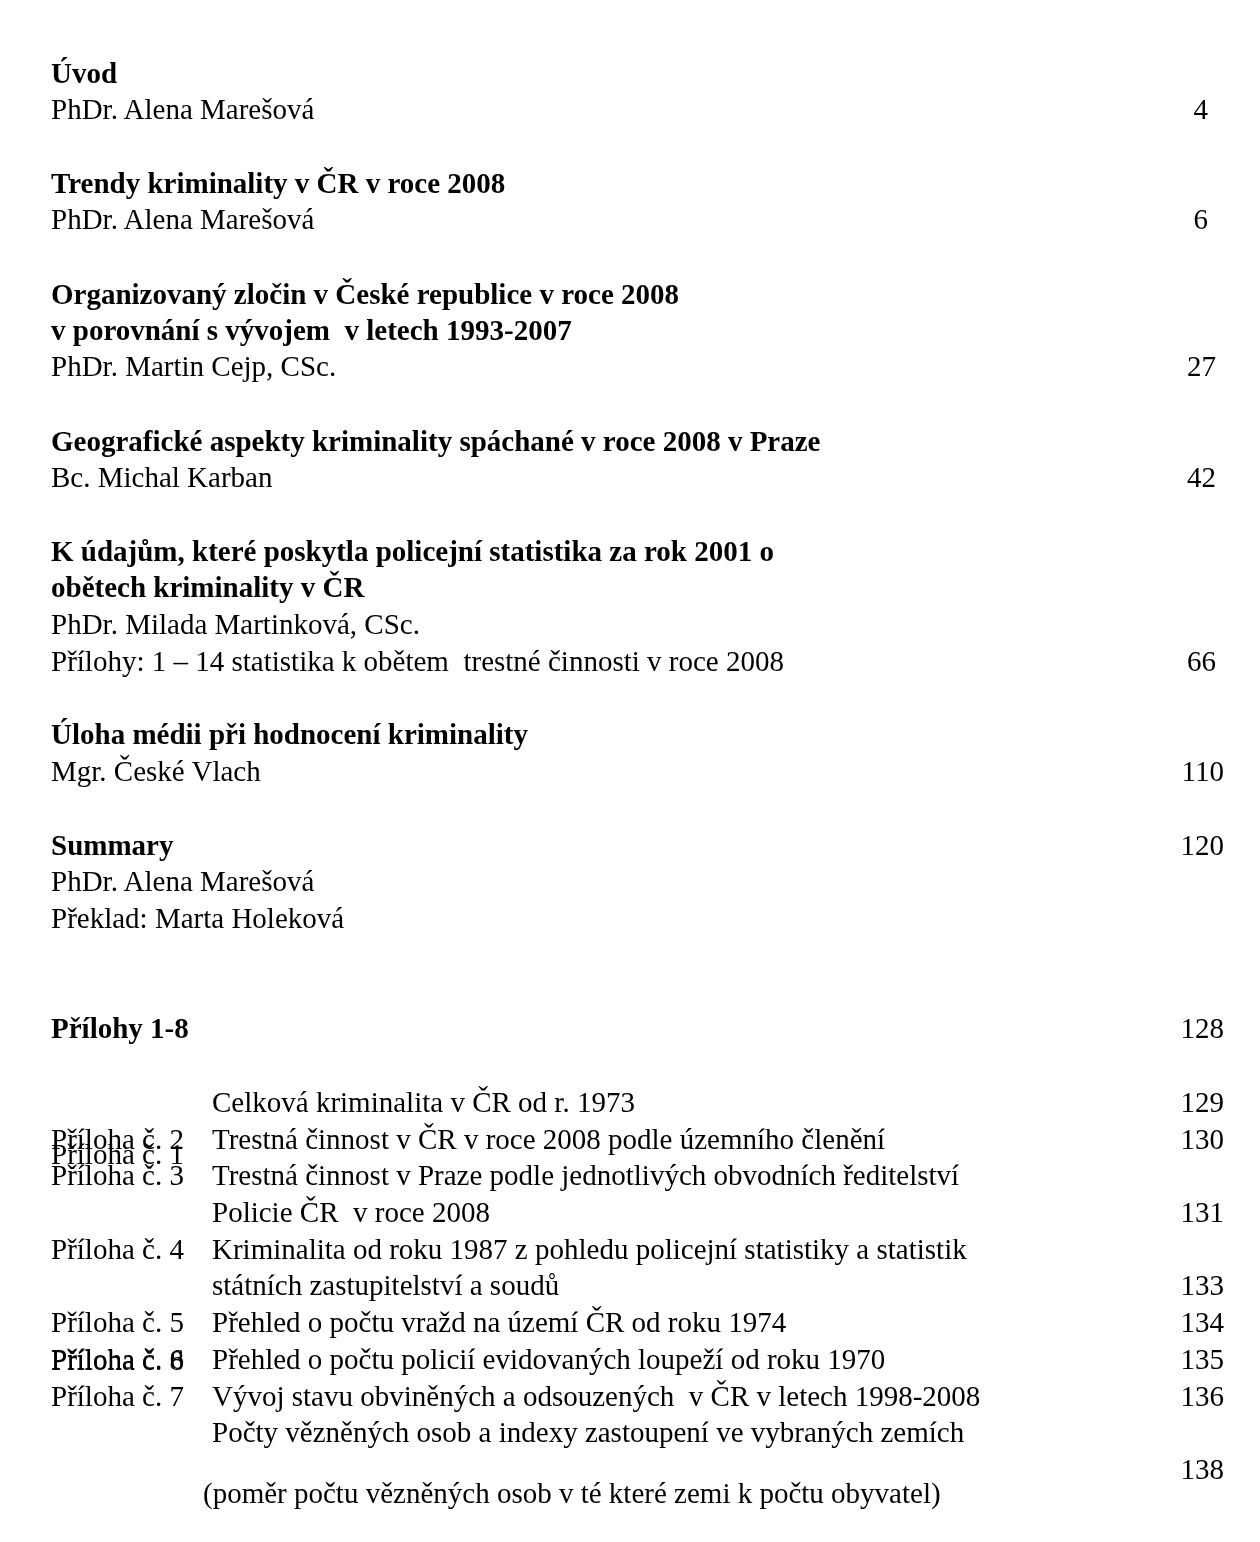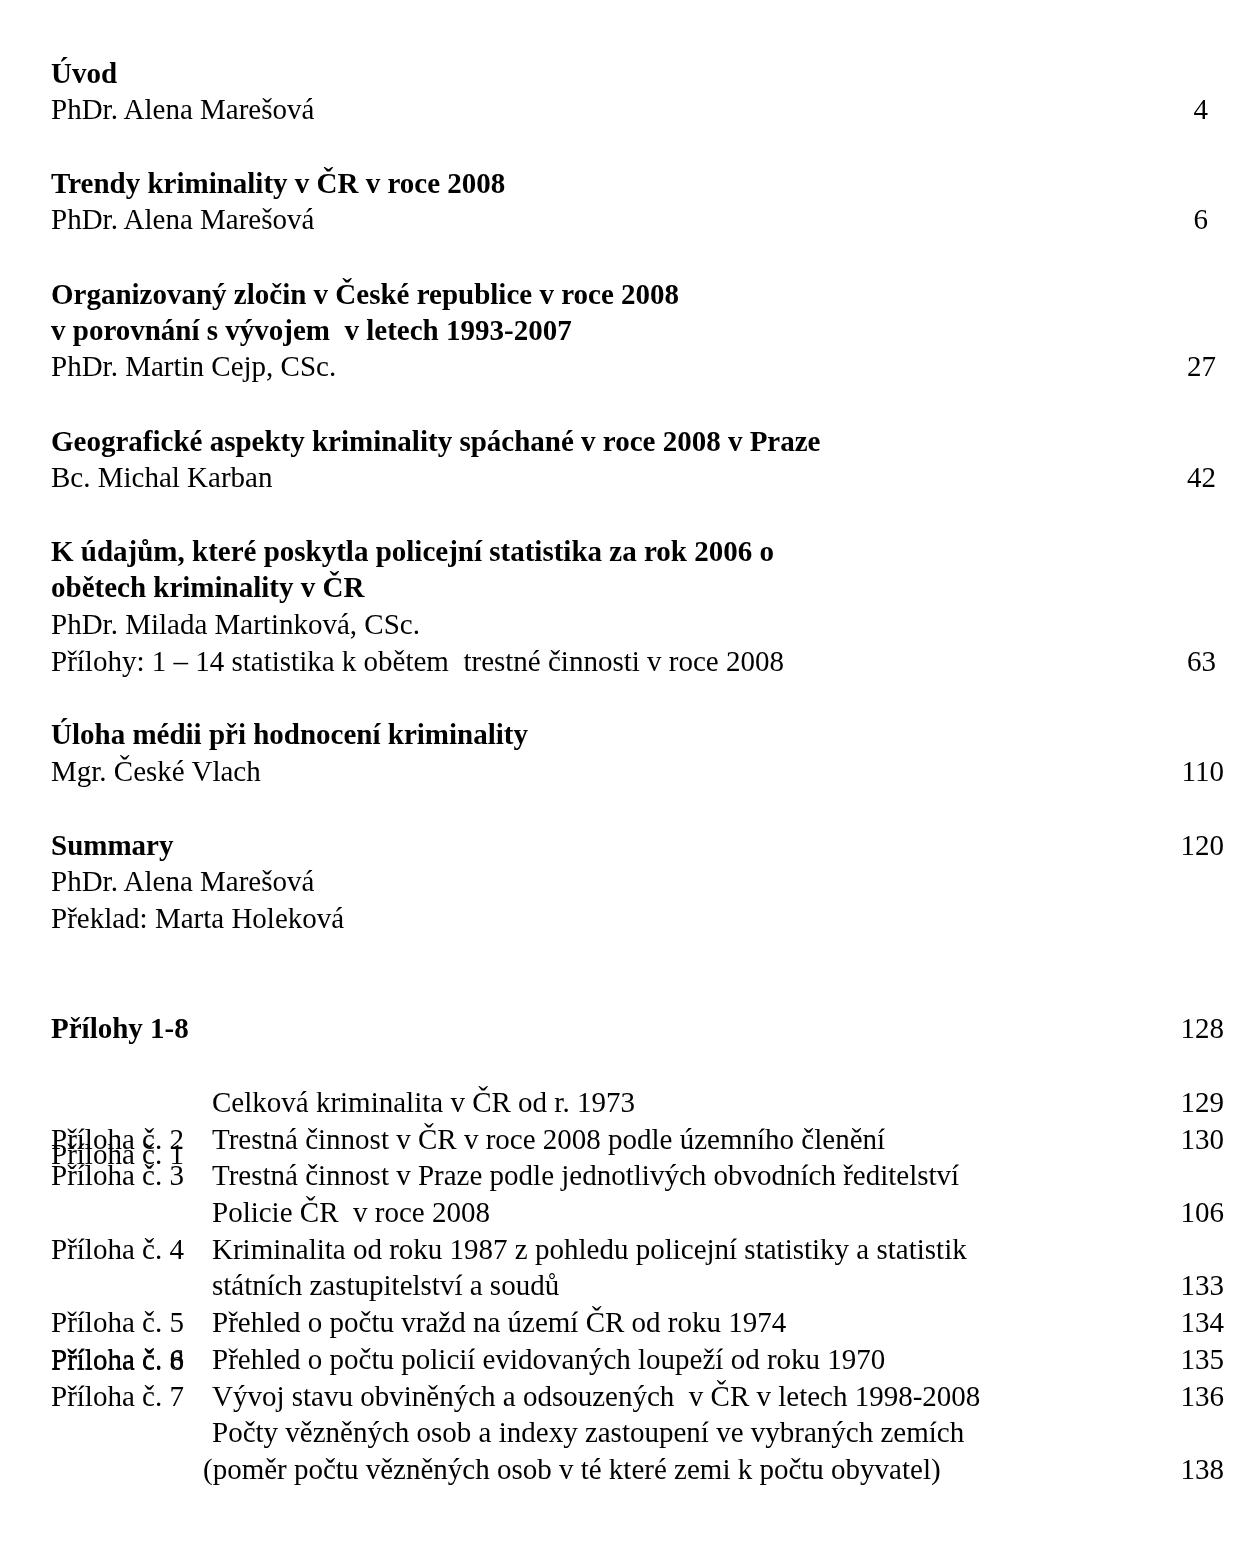--- a/index.html
+++ b/index.html
@@ -7,21 +7,21 @@
          font-family: "Liberation Serif", "DejaVu Serif", serif; color: #000; }
   .line { position: absolute; left: 51px; font-size: 29px; line-height: 36px; white-space: pre; }
   .bold { font-weight: bold; }
   .pg { position: absolute; font-size: 29px; line-height: 36px; text-align: right; white-space: pre; }
   .r1 { right: 52px; }   
   .r2 { right: 44px; }   
   .r3 { right: 36px; }   
   .app-label { position: absolute; left: 51px; font-size: 29px; line-height: 36px; white-space: pre; }
   .app-title { position: absolute; left: 212px; font-size: 29px; line-height: 36px; white-space: pre; }
   .app-cont { position: absolute; left: 212px; font-size: 29px; line-height: 36px; white-space: pre; }
-  .app-cont2 { position: absolute; left: 203px; font-size: 29px; line-height: 36px; white-space: pre; }
+  .app-cont2 { position: absolute; left: 203px; font-size: 29px; line-height: 36px; white-space: pre; margin-top: 24px; }
 </style>
 </head>
 <body>
 
 <div>
   <div class="line bold" style="top:55px">Úvod</div>
   <div class="line" style="top:91px">PhDr. Alena Marešová</div>
   <div class="pg r1" style="top:91px">4</div>
 </div>
 
@@ -38,25 +38,25 @@
   <div class="pg r2" style="top:348px">27</div>
 </div>
 
 <div>
   <div class="line bold" style="top:423px">Geografické aspekty kriminality spáchané v roce 2008 v Praze</div>
   <div class="line" style="top:459px">Bc. Michal Karban</div>
   <div class="pg r2" style="top:459px">42</div>
 </div>
 
 <div>
-  <div class="line bold" style="top:533px">K údajům, které poskytla policejní statistika za rok 2006 o</div>
+  <div class="line bold" style="top:533px">K údajům, které poskytla policejní statistika za rok 2001 o</div>
   <div class="line bold" style="top:569px">obětech kriminality v ČR</div>
   <div class="line" style="top:606px">PhDr. Milada Martinková, CSc.</div>
   <div class="line" style="top:643px">Přílohy: 1 – 14 statistika k obětem  trestné činnosti v roce 2008</div>
-  <div class="pg r2" style="top:643px">63</div>
+  <div class="pg r2" style="top:643px">66</div>
 </div>
 
 <div>
   <div class="line bold" style="top:716px">Úloha médii při hodnocení kriminality</div>
   <div class="line" style="top:753px">Mgr. České Vlach</div>
   <div class="pg r3" style="top:753px">110</div>
 </div>
 
 <div>
   <div class="line bold" style="top:827px">Summary</div>
@@ -79,21 +79,21 @@
 <div>
   <div class="app-label" style="top:1121px">Příloha č. 2</div>
   <div class="app-title" style="top:1121px">Trestná činnost v ČR v roce 2008 podle územního členění</div>
   <div class="pg r3" style="top:1121px">130</div>
 </div>
 
 <div>
   <div class="app-label" style="top:1157px">Příloha č. 3</div>
   <div class="app-title" style="top:1157px">Trestná činnost v Praze podle jednotlivých obvodních ředitelství</div>
   <div class="app-cont" style="top:1194px">Policie ČR  v roce 2008</div>
-  <div class="pg r3" style="top:1194px">106</div>
+  <div class="pg r3" style="top:1194px">131</div>
 </div>
 
 <div>
   <div class="app-label" style="top:1231px">Příloha č. 4</div>
   <div class="app-title" style="top:1231px">Kriminalita od roku 1987 z pohledu policejní statistiky a statistik</div>
   <div class="app-cont" style="top:1267px">státních zastupitelství a soudů</div>
   <div class="pg r3" style="top:1267px">133</div>
 </div>
 
 <div>

